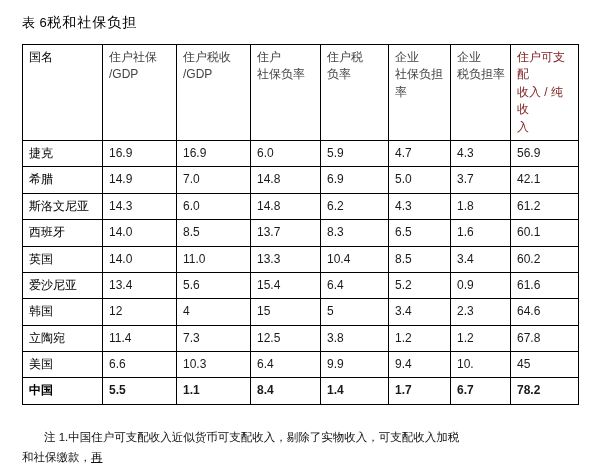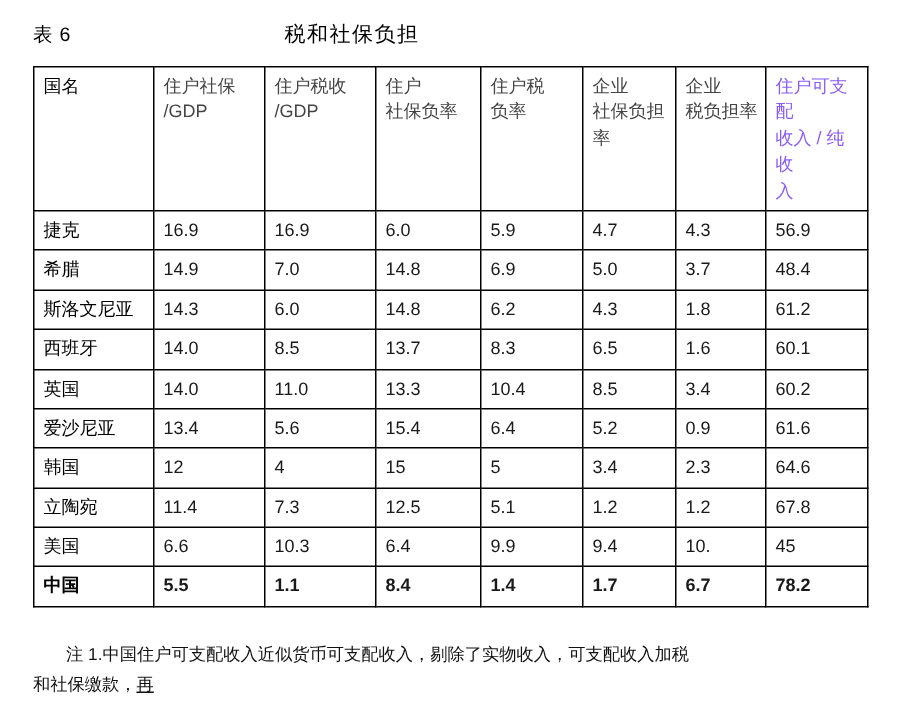--- a/index.html
+++ b/index.html
@@ -26,21 +26,21 @@
     align-items: baseline;
     margin-bottom: 10px;
     height: 20px;
   }
   .table-label {
     font-size: 13px;
     letter-spacing: 0.5px;
   }
   .doc-title {
     flex: 1;
-    text-align: center;
+    text-align: left;
     font-size: 14px;
     letter-spacing: 1px;
     margin-right: 40px;
   }
   table.data {
     border-collapse: collapse;
     width: 556px;
     table-layout: fixed;
   }
   table.data th,
@@ -57,21 +57,21 @@
   table.data thead th {
     height: 58px;
     vertical-align: top;
     color: #444;
   }
   table.data thead th.first {
     color: #000;
     vertical-align: top;
   }
   table.data thead th.faded {
-    color: #8b5cf6;
+    color: #7f1d1d;
   }
   table.data tbody td {
     height: 13px;
   }
   table.data tbody tr td:first-child {
     color: #000;
   }
   tr.last-row td {
     font-weight: bold;
   }
@@ -169,21 +169,21 @@
         <td>56.9</td>
       </tr>
       <tr>
         <td>希腊</td>
         <td>14.9</td>
         <td>7.0</td>
         <td>14.8</td>
         <td>6.9</td>
         <td>5.0</td>
         <td>3.7</td>
-        <td>48.4</td>
+        <td>42.1</td>
       </tr>
       <tr>
         <td>斯洛文尼亚</td>
         <td>14.3</td>
         <td>6.0</td>
         <td>14.8</td>
         <td>6.2</td>
         <td>4.3</td>
         <td>1.8</td>
         <td>61.2</td>
@@ -226,21 +226,21 @@
         <td>5</td>
         <td>3.4</td>
         <td>2.3</td>
         <td>64.6</td>
       </tr>
       <tr>
         <td>立陶宛</td>
         <td>11.4</td>
         <td>7.3</td>
         <td>12.5</td>
-        <td>5.1</td>
+        <td>3.8</td>
         <td>1.2</td>
         <td>1.2</td>
         <td>67.8</td>
       </tr>
       <tr>
         <td>美国</td>
         <td>6.6</td>
         <td>10.3</td>
         <td>6.4</td>
         <td>9.9</td>

